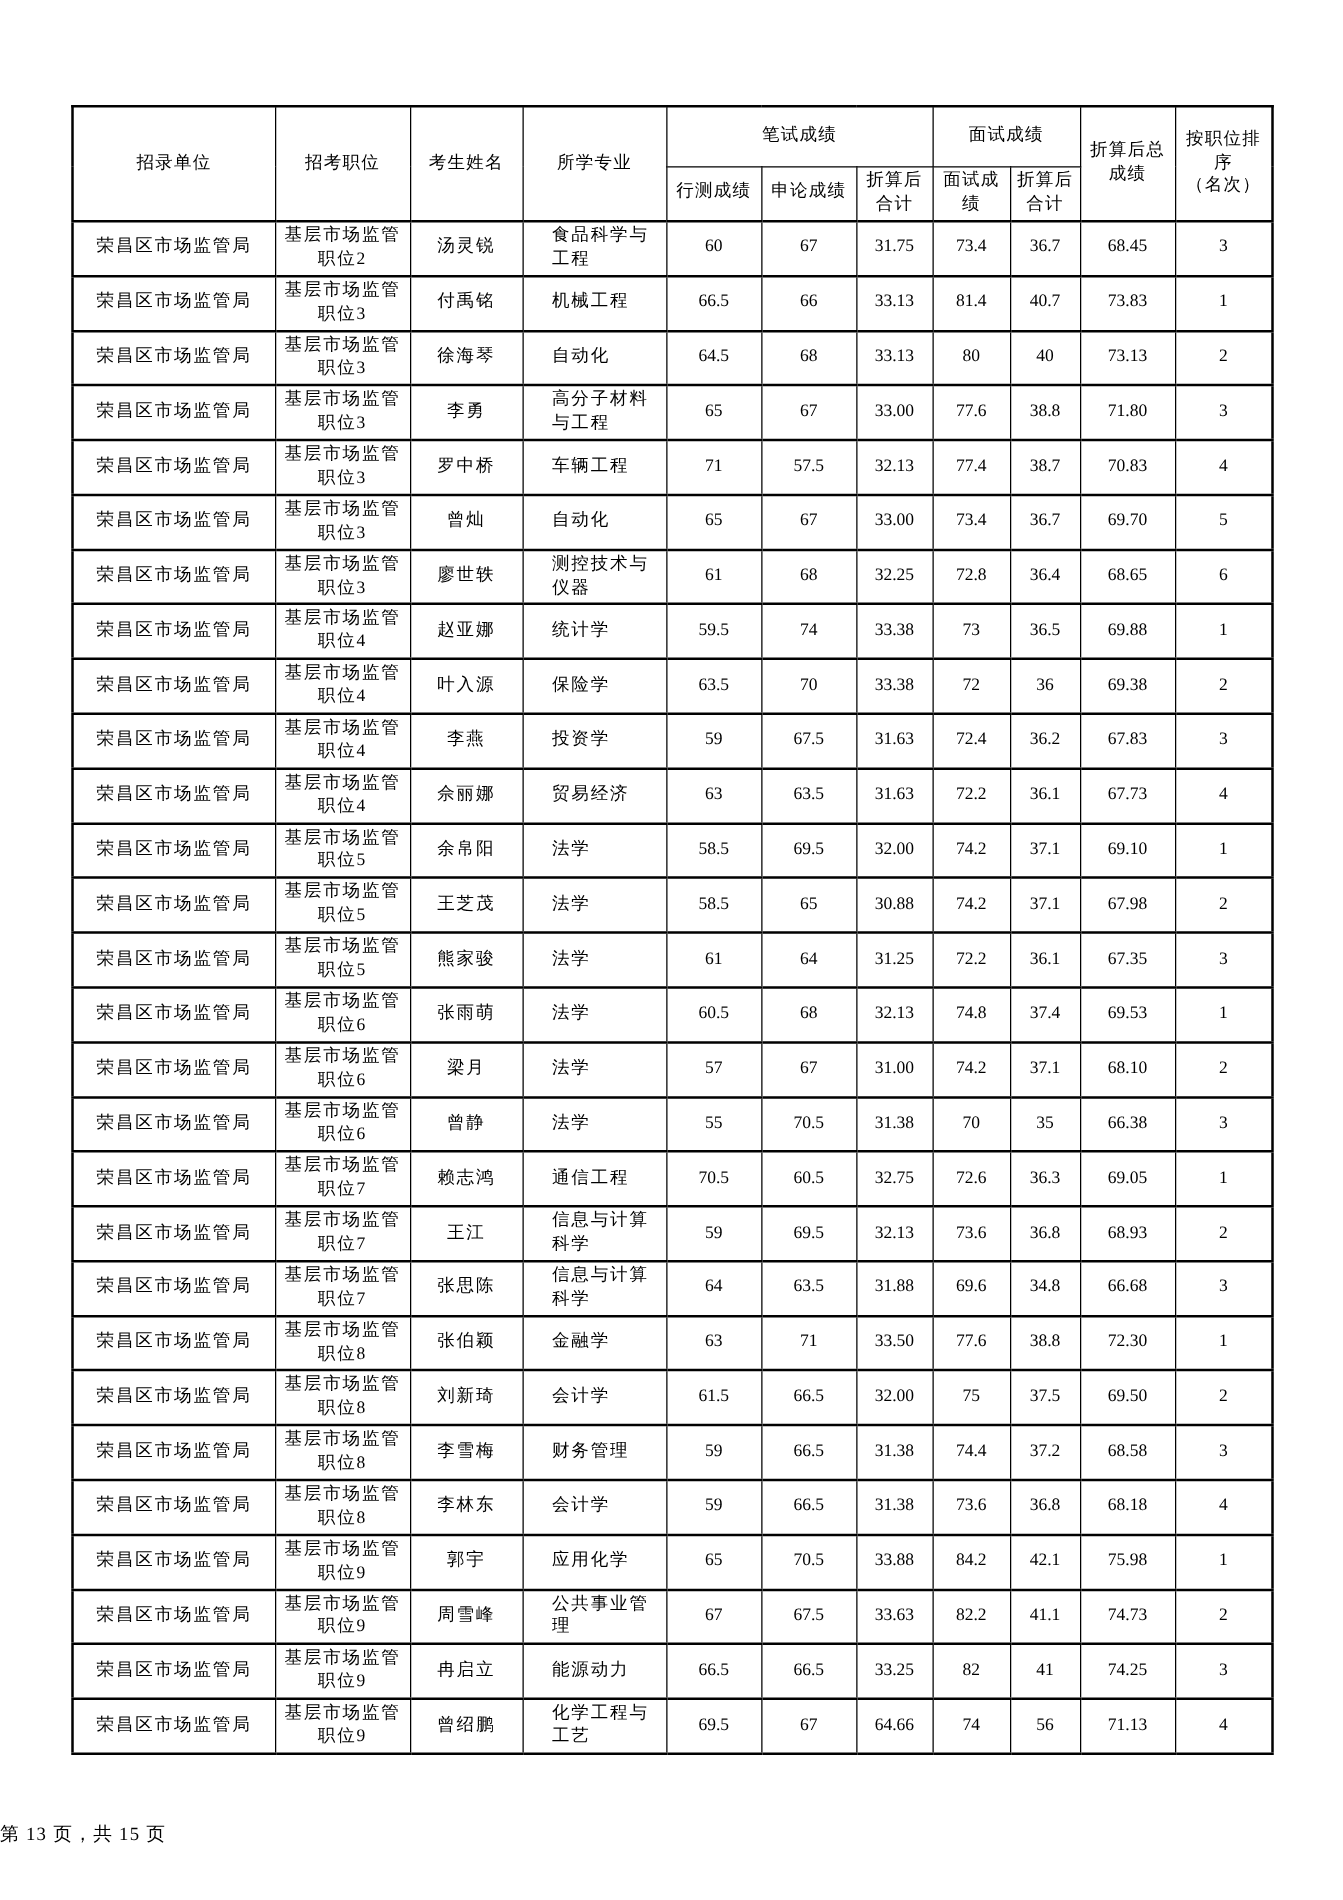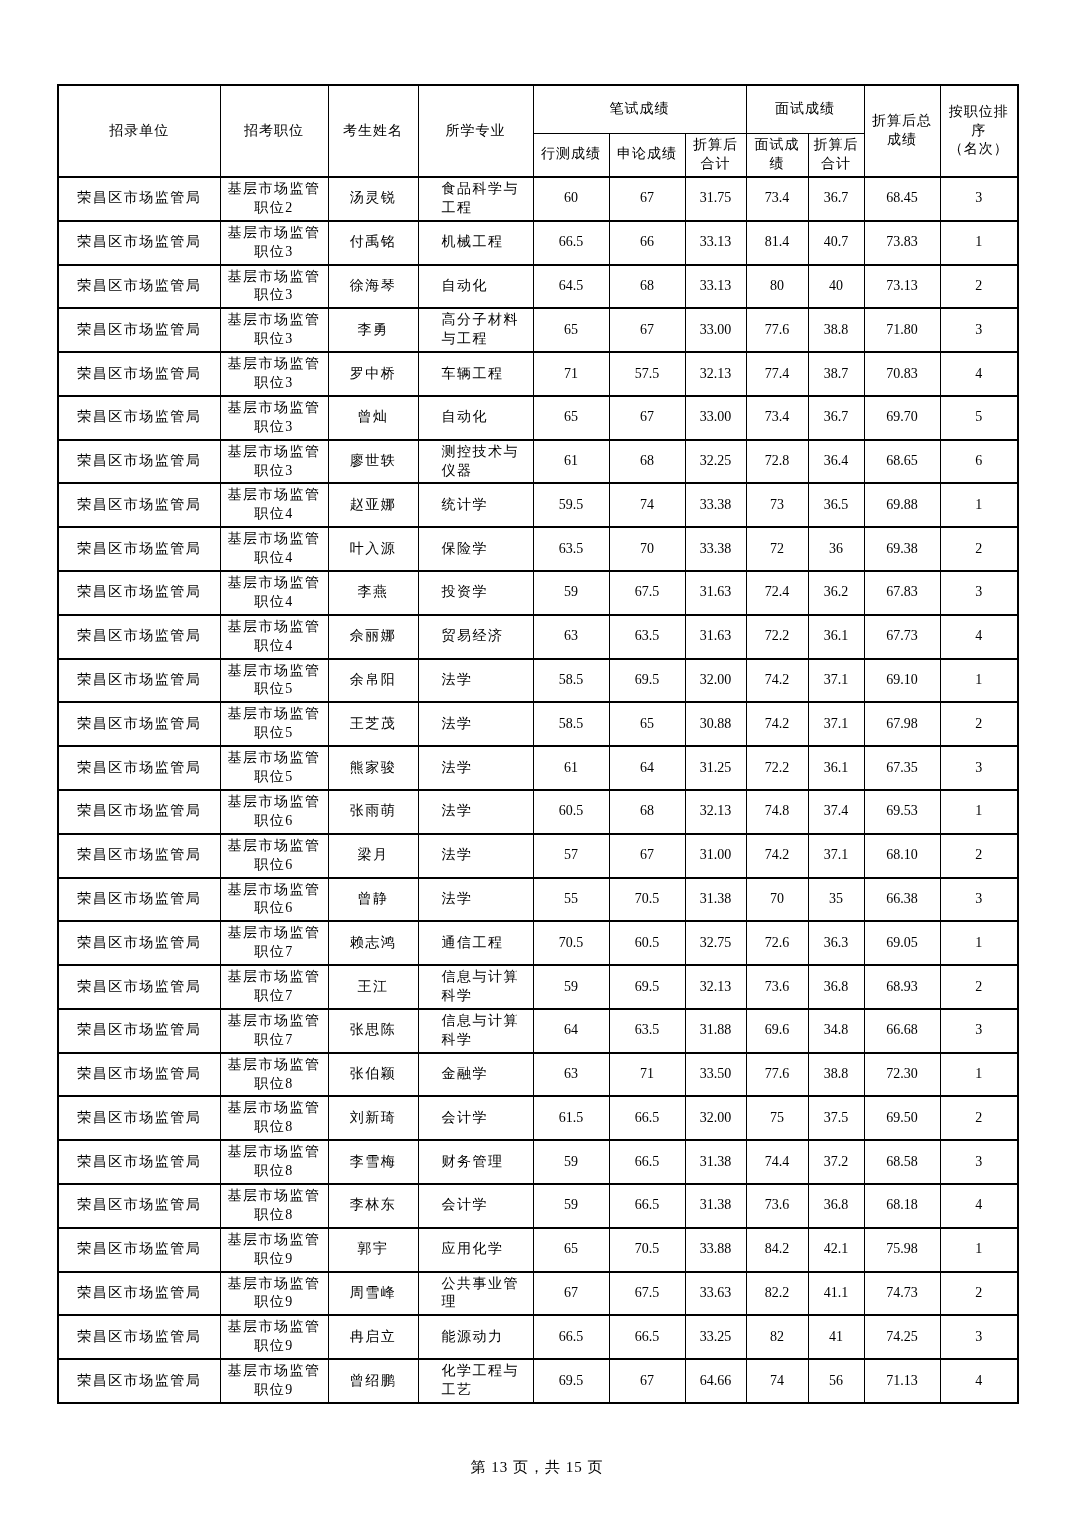--- a/index.html
+++ b/index.html
@@ -47,21 +47,20 @@
   .score-table td.c0, .score-table td.c1, .score-table td.c2, .score-table td.c3 {
     letter-spacing: 1.5px;
   }
   .score-table td.c1 { white-space: pre-line; margin-left: 28px; }
   .score-table td.c3 { text-align: left; padding-left: 23px; }
   .page-footer {
     position: absolute;
     left: 0;
     top: 1458px;
     width: 1074px;
-    text-align: center;
     font-size: 15px;
     letter-spacing: 1px;
   }
 </style>
 </head>
 <body>
 
 <div class="page">
 
   <table class="score-table">

